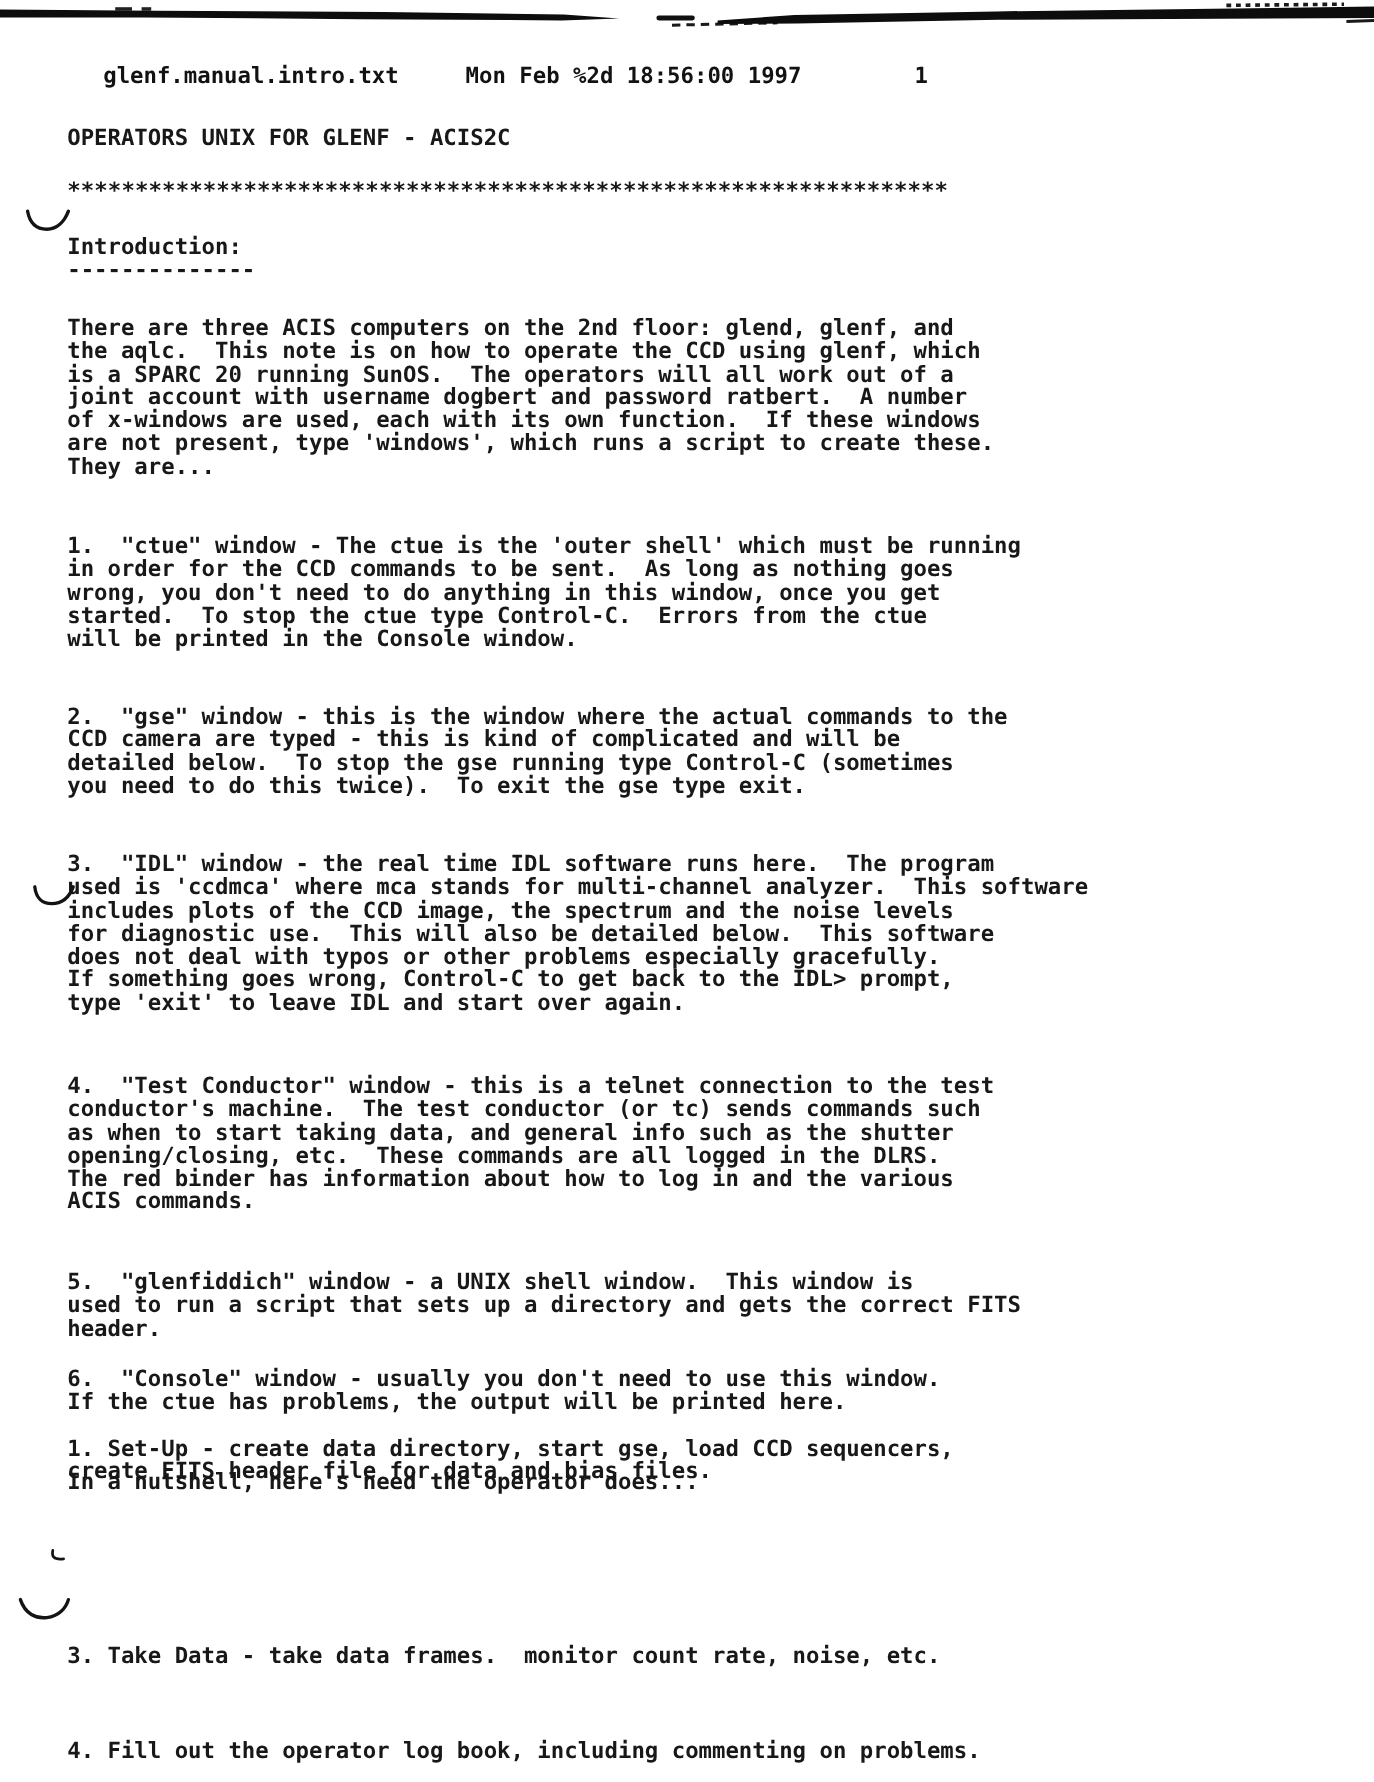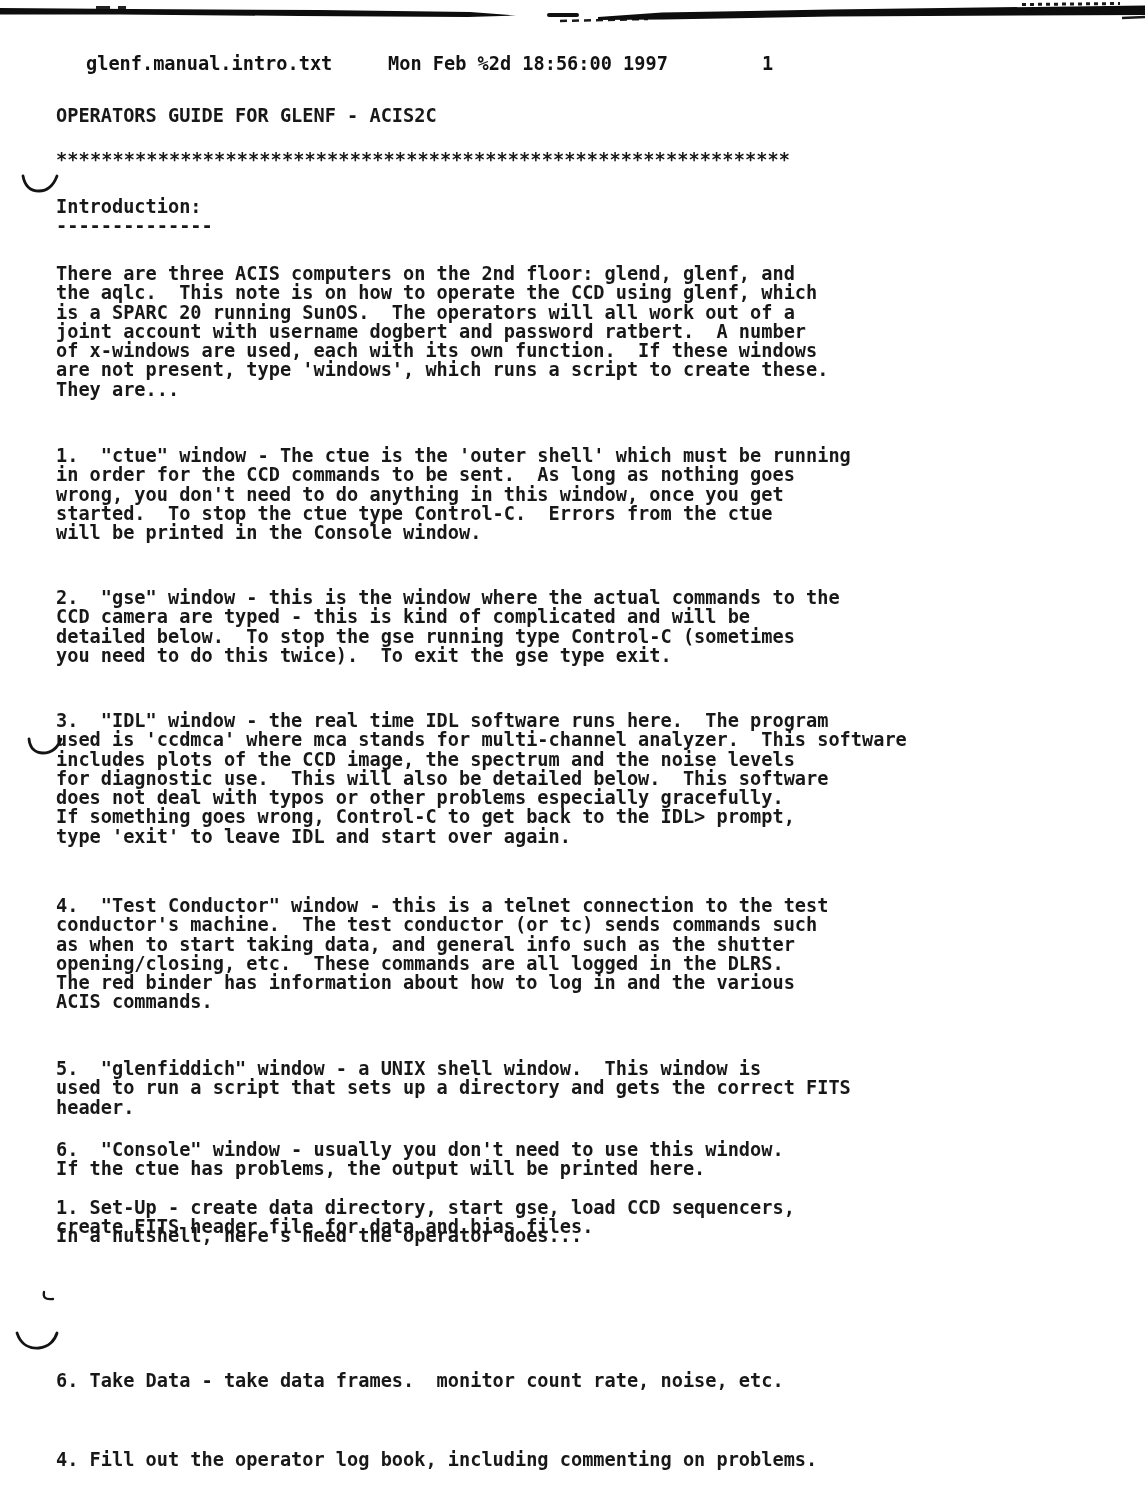--- a/index.html
+++ b/index.html
@@ -84,21 +84,21 @@
     <line x1="1022" y1="4.5" x2="1120" y2="3.5" stroke="#1a1a1a" stroke-width="3" stroke-dasharray="4 4"></line>
     <line x1="1122" y1="18" x2="1145" y2="17" stroke="#1a1a1a" stroke-width="2.5"></line>
   </svg>
 
   <div>
     <pre class="hdr hdr-filename">glenf.manual.intro.txt</pre>
     <pre class="hdr hdr-datetime">Mon Feb %2d 18:56:00 1997</pre>
     <pre class="hdr hdr-page">1</pre>
   </div>
 
-  <pre class="block pos-title">OPERATORS GUIDE FOR GLENF - ACIS2C</pre>
+  <pre class="block pos-title">OPERATORS UNIX FOR GLENF - ACIS2C</pre>
   <pre class="block pos-separator">*****************************************************************</pre>
   <pre class="block pos-heading">Introduction:</pre>
   <pre class="block pos-underline">--------------</pre>
 
   <pre class="block pos-overview">There are three ACIS computers on the 2nd floor: glend, glenf, and
 the aqlc.  This note is on how to operate the CCD using glenf, which
 is a SPARC 20 running SunOS.  The operators will all work out of a
 joint account with username dogbert and password ratbert.  A number
 of x-windows are used, each with its own function.  If these windows
 are not present, type 'windows', which runs a script to create these.
@@ -127,21 +127,21 @@
 ACIS commands.</pre>
   <pre class="block pos-item5">5.  "glenfiddich" window - a UNIX shell window.  This window is
 used to run a script that sets up a directory and gets the correct FITS
 header.</pre>
   <pre class="block pos-item6">6.  "Console" window - usually you don't need to use this window.
 If the ctue has problems, the output will be printed here.</pre>
 
   <pre class="block pos-nutshell">In a nutshell, here's need the operator does...</pre>
   <pre class="block pos-step1">1. Set-Up - create data directory, start gse, load CCD sequencers,
 create FITS header file for data and bias files.</pre>
-  <pre class="block pos-step3">6. Take Data - take data frames.  monitor count rate, noise, etc.</pre>
+  <pre class="block pos-step3">3. Take Data - take data frames.  monitor count rate, noise, etc.</pre>
   <pre class="block pos-step4">4. Fill out the operator log book, including commenting on problems.</pre>
 
   <svg class="artifact mark1" width="40" height="24" viewBox="0 0 40 24">
     <path d="M3 4 C5 15 11 19 19 19 C28 19 34 12 37 4" stroke="#141414" stroke-width="2.8" fill="none" stroke-linecap="round"></path>
   </svg>
   <svg class="artifact mark2" width="38" height="22" viewBox="0 0 38 22">
     <path d="M3 3 C4 13 10 17 17 17 C26 17 32 11 35 3" stroke="#141414" stroke-width="2.8" fill="none" stroke-linecap="round"></path>
   </svg>
   <svg class="artifact mark3" width="18" height="14" viewBox="0 0 18 14">
     <path d="M4 2 C3 7 4.5 10 13 9" stroke="#141414" stroke-width="2.3" fill="none" stroke-linecap="round"></path>

